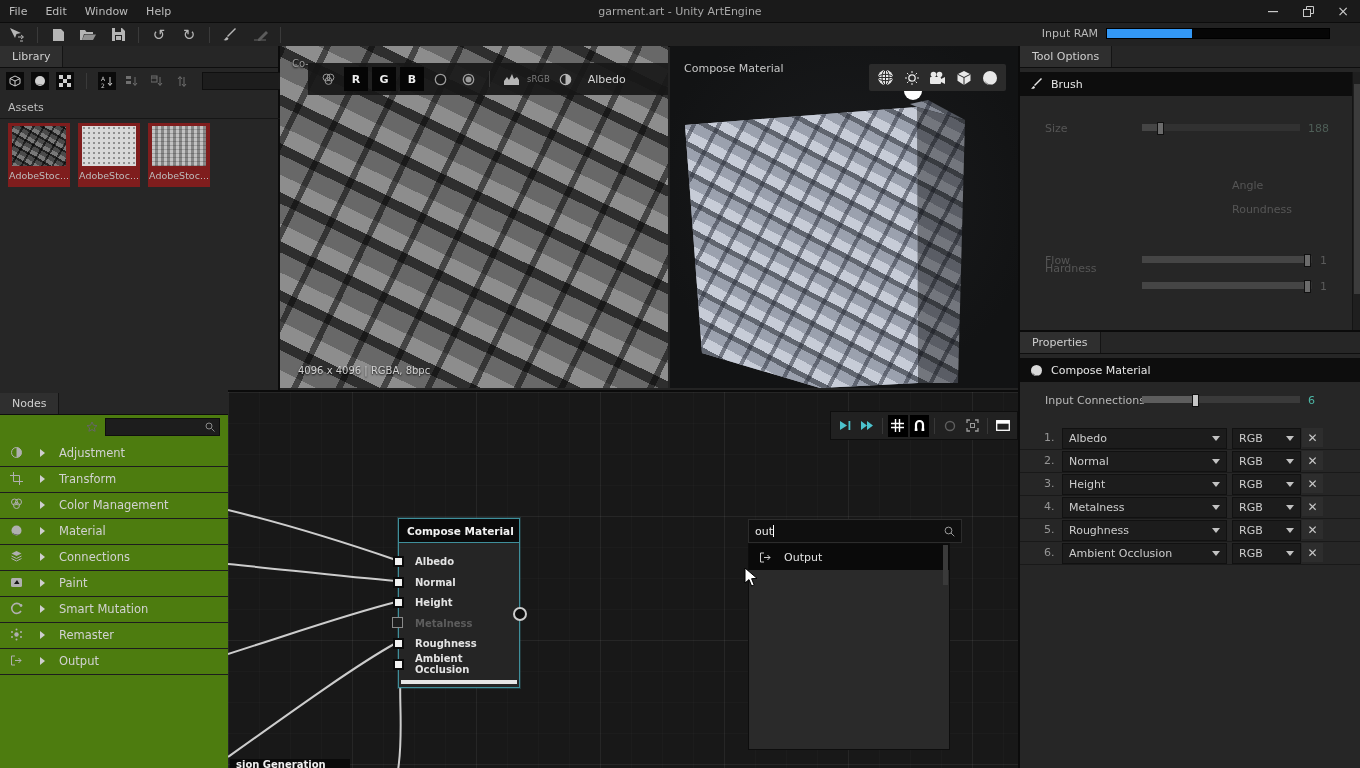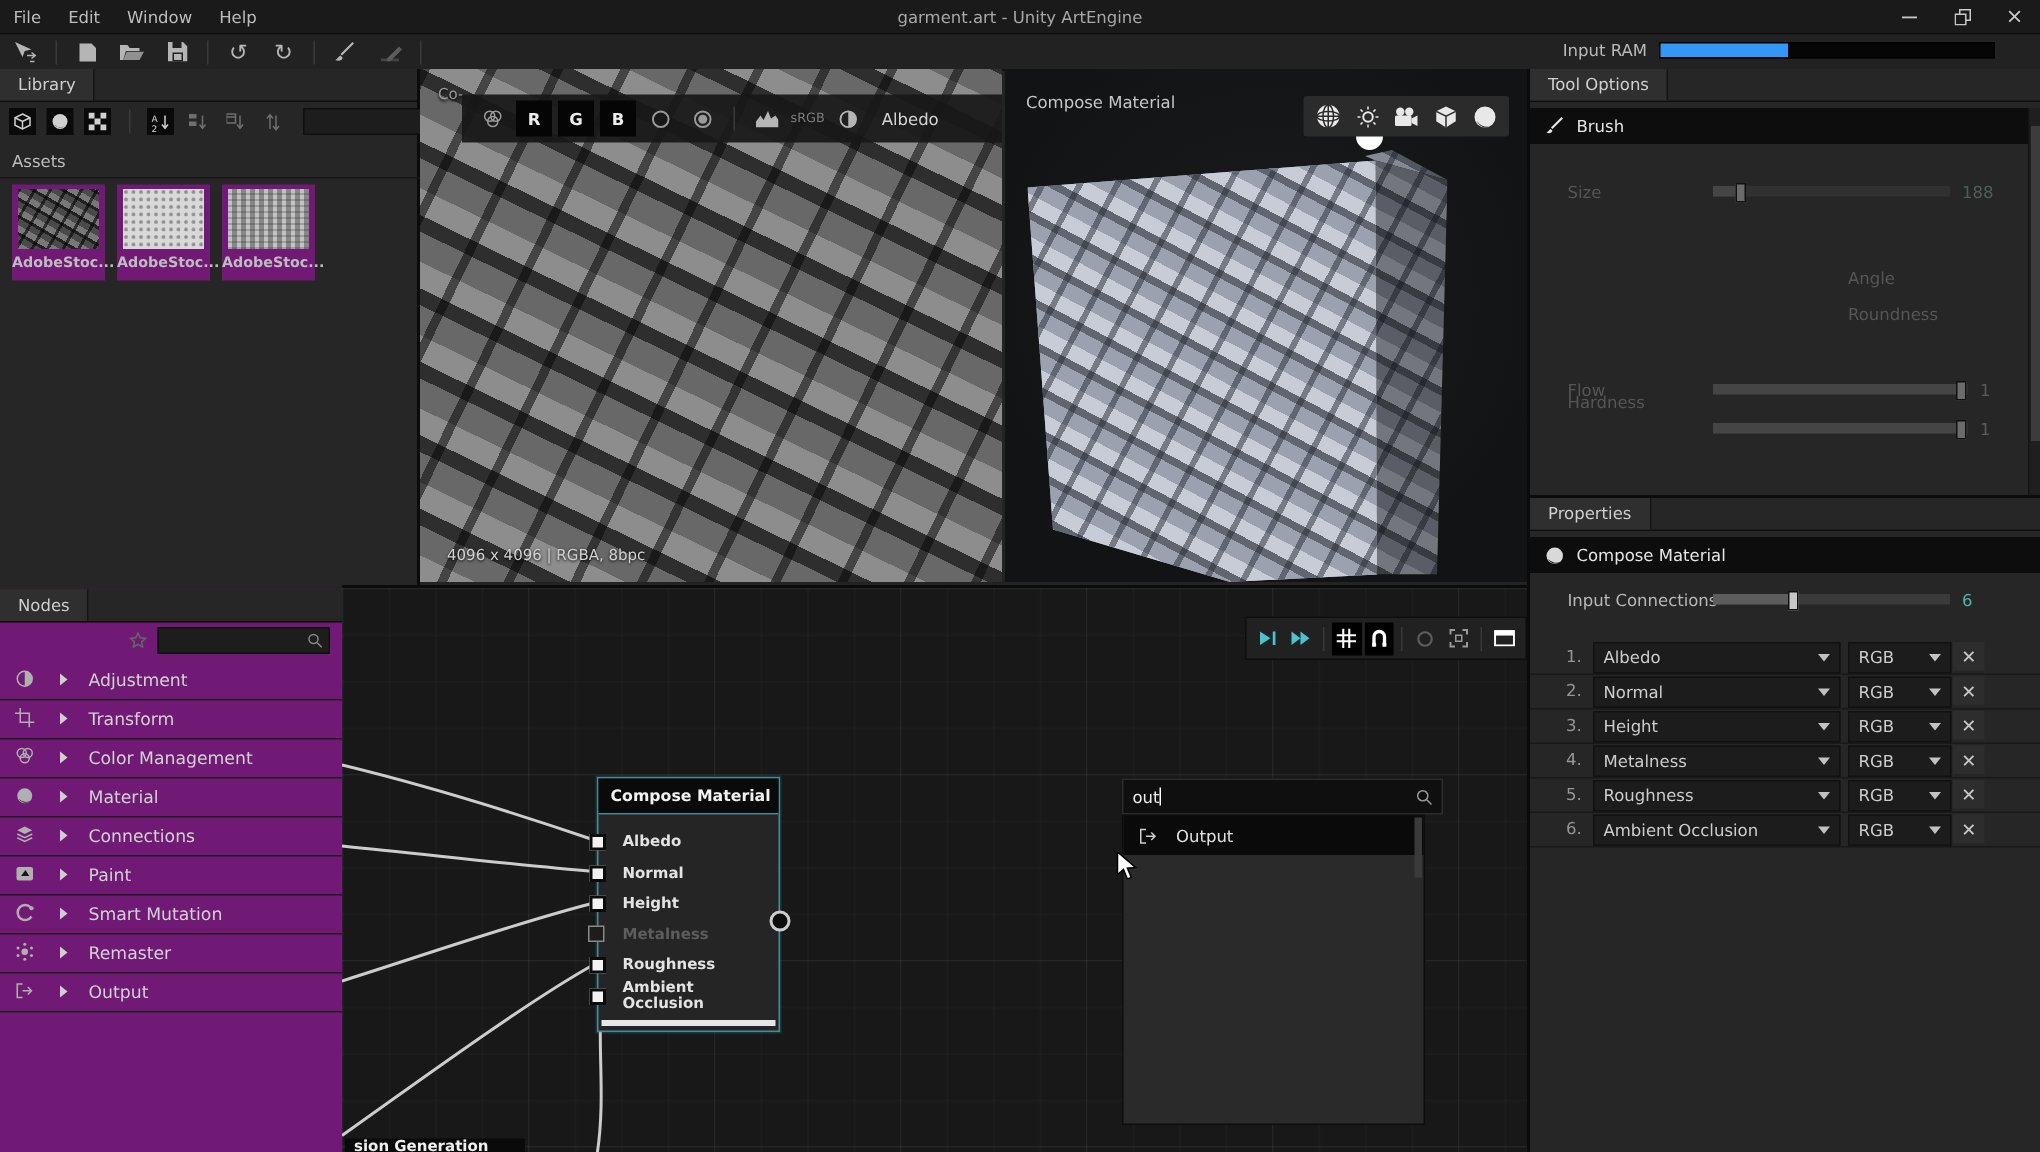--- a/index.html
+++ b/index.html
@@ -29,29 +29,29 @@
   .panel-header{height:21px;background:#262626;border-bottom:1px solid #0e0e0e;display:flex;align-items:center;}
   .panel-header .tab{height:100%;display:flex;align-items:center;padding:0 12px;background:#2f2f2f;color:#cfcfcf;border-right:1px solid #141414;font-size:11px;}
   .section-bar{background:#0d0d0d;color:#e6e6e6;display:flex;align-items:center;gap:8px;padding:0 10px;font-size:11px;}
   .search-field{background:#1d1d1d;border:1px solid #0f0f0f;display:flex;align-items:center;justify-content:space-between;padding:0 4px;height:16px;}
 
   
   #library{position:absolute;left:0;top:46px;width:278px;height:347px;background:#262626;border-right:2px solid #0b0b0b;border-bottom:2px solid #0b0b0b;}
   .filter-btn{width:18px;height:18px;background:#0a0a0a;display:flex;align-items:center;justify-content:center;color:#d0d0d0;margin-right:7px;}
   .filter-btn.dim{background:transparent;color:#6f6f6f;}
   #assets-header{position:absolute;left:0;top:50px;width:278px;height:22px;border-bottom:1px solid #161616;display:flex;align-items:center;padding-left:8px;color:#bdbdbd;}
-  .asset-card{position:absolute;top:77px;width:62px;height:64px;background:#701a75;font-weight:bold;}
+  .asset-card{position:absolute;top:77px;width:62px;height:64px;background:#7f1d1d;}
   .asset-thumb{margin:3px auto 0;width:54px;height:40px;}
   .asset-label{text-align:center;font-size:9.5px;color:#bdbdbd;margin-top:4px;}
   .thumb1{background-color:#3a3a3a;background-image:repeating-linear-gradient(120deg,rgba(0,0,0,.6) 0 2px,rgba(0,0,0,0) 2px 9px),repeating-linear-gradient(30deg,#787878 0 4px,#4a4a4a 4px 8px,#212121 8px 10px);}
   .thumb2{background-color:#d9d9d9;background-image:radial-gradient(circle at 2px 2px,#909090 1px,rgba(0,0,0,0) 1.5px);background-size:5px 5px;}
   .thumb3{background-color:#9d9d9d;background-image:repeating-linear-gradient(0deg,rgba(0,0,0,.18) 0 1px,rgba(0,0,0,0) 1px 4px),repeating-linear-gradient(90deg,#c2c2c2 0 3px,#878787 3px 6px);}
 
   
-  #nodes-panel{position:absolute;left:0;top:393px;width:228px;height:375px;background:#701a75;border-right:2px solid #0b0b0b;}
+  #nodes-panel{position:absolute;left:0;top:393px;width:228px;height:375px;background:#4d7c0f;border-right:2px solid #0b0b0b;}
   .node-cat{position:absolute;left:0;width:228px;height:26px;border-bottom:1px solid #1d1d1d;display:flex;align-items:center;color:#d2d2d2;}
   .cat-icon{width:14px;height:14px;margin-left:10px;color:#b0b0b0;}
   .cat-arrow{width:0;height:0;border-left:5px solid #cfcfcf;border-top:4px solid transparent;border-bottom:4px solid transparent;margin-left:16px;}
   .cat-label{margin-left:14px;font-size:11.5px;}
 
   
   #view2d{position:absolute;left:280px;top:46px;width:388px;height:342px;overflow:hidden;background:#4e4e4e;}
   .tex2d{position:absolute;inset:0;background-color:#555;
     background-image:repeating-linear-gradient(116deg,rgba(8,8,8,.55) 0 6px,rgba(8,8,8,0) 6px 40px),
                      repeating-linear-gradient(26deg,#8d8d8d 0 16px,#686868 16px 34px,#2e2e2e 34px 44px);}

